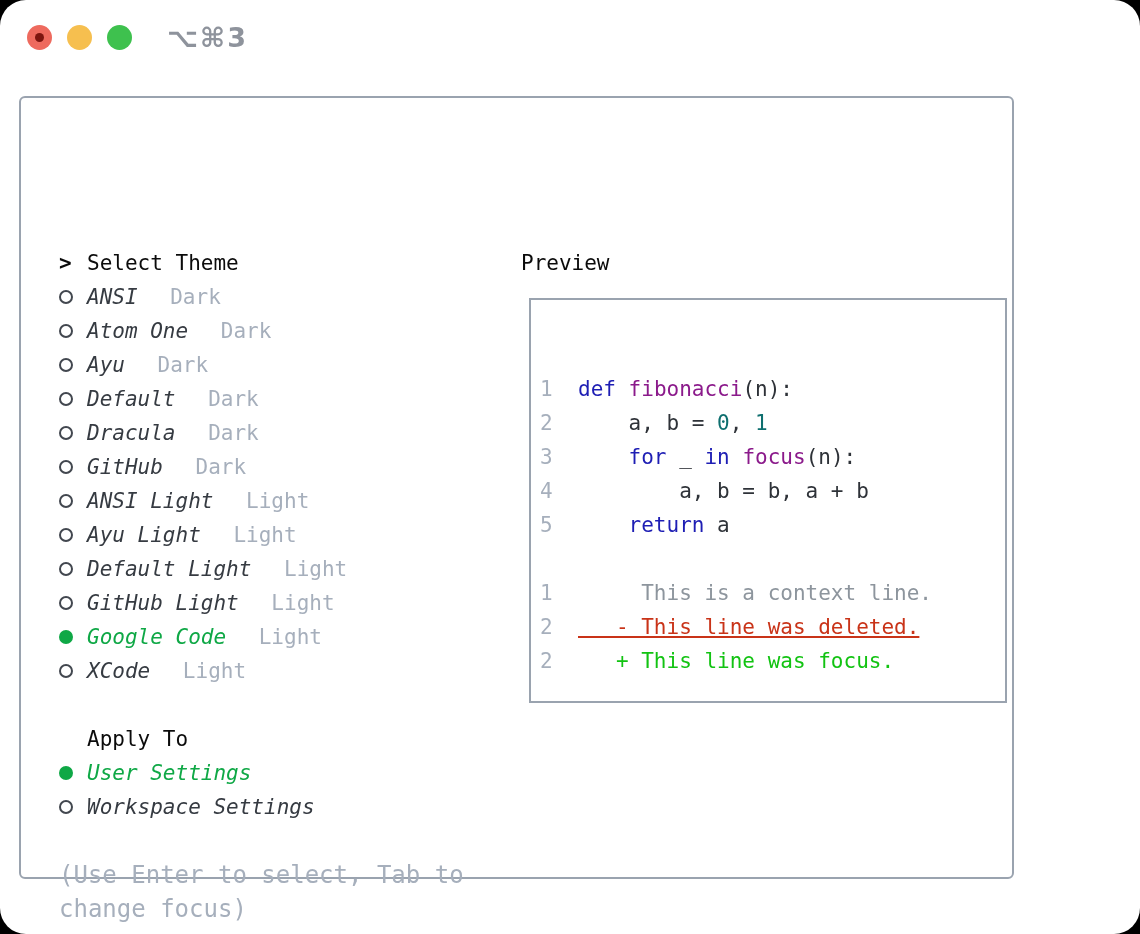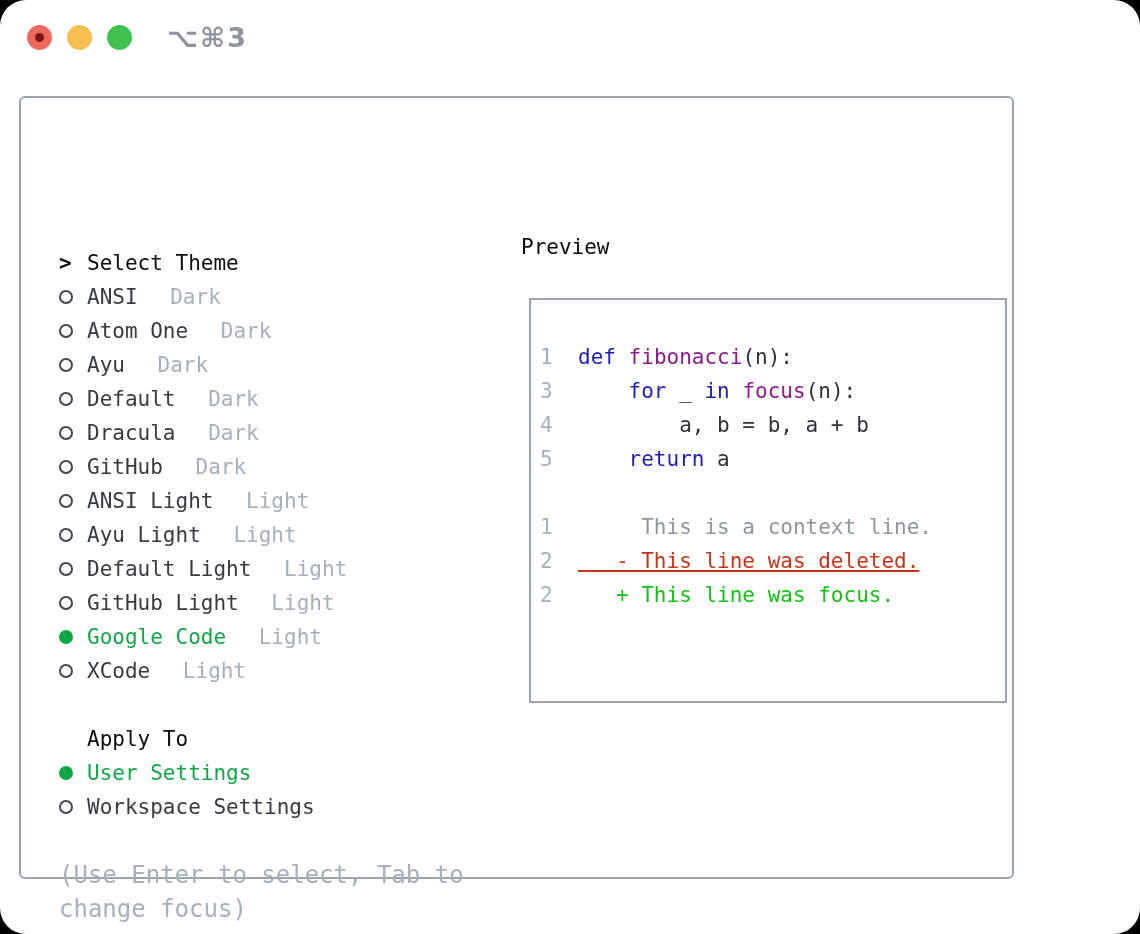--- a/index.html
+++ b/index.html
@@ -61,34 +61,34 @@
   .theme-col{position:absolute;left:38px;top:148px;width:440px;}
   .row{display:flex;align-items:center;height:34px;white-space:pre;}
   .marker{display:inline-flex;align-items:center;width:28px;flex:0 0 28px;}
   .cursor{font-weight:bold;color:var(--header_black);}
   .hdr{font-weight:normal;color:var(--header_black);}
   .circle{
     width:14px;height:14px;border-radius:50%;
     border:2px solid #42474f;box-sizing:border-box;
   }
   .circle.filled{background:var(--accent_green);border-color:var(--accent_green);}
-  .t-name{color:var(--text_dark);}
+  .t-name{color:var(--text_dark);font-style:italic;}
   .t-variant{color:var(--muted_gray);margin-left:20px;}
   .row.selected .t-name{color:var(--accent_green);}
   .spacer{height:34px;}
   .help{
     color:var(--muted_gray);width:420px;white-space:normal;
     font-size:24px;line-height:34px;
   }
   
-  .preview-title{position:absolute;left:500px;top:132px;height:34px;display:flex;align-items:center;}
+  .preview-title{position:absolute;left:500px;top:148px;height:34px;display:flex;align-items:center;}
   .preview-box{
     position:absolute;left:508px;top:200px;width:478px;height:405px;
     border:2px solid var(--border_gray);box-sizing:border-box;
-    padding:40px 0 0 9px;overflow:hidden;background:#fff;
+    padding:72px 0 0 9px;overflow:hidden;background:#fff;
   }
   .pline{white-space:pre;font-size:21px;line-height:34px;}
   .lineno{display:inline-block;width:38px;color:var(--muted_gray);}
   .tok-kw{color:var(--keyword_blue);}
   .tok-fn{color:var(--function_purple);}
   .tok-num{color:var(--number_teal);}
   .tok-pl{color:var(--code_plain);}
   .tok-ctx{color:var(--context_gray);}
   .tok-del{color:var(--deleted_red);text-decoration:underline;}
   .tok-add{color:var(--added_green);}
@@ -144,20 +144,21 @@
 
       <div class="help">(Use Enter to select, Tab to change focus)</div>
     </div>
 
     <div class="preview-title mono">
       <span class="hdr">Preview</span>
     </div>
 
     <div class="preview-box mono" id="preview-lines">
         <div class="pline"><span class="lineno">1</span><span class="tok-kw">def</span><span class="tok-pl"> </span><span class="tok-fn">fibonacci</span><span class="tok-pl">(n):</span></div>
+        <div class="pline"><span class="lineno">2</span><span class="tok-pl">    a, b = </span><span class="tok-num">0</span><span class="tok-pl">, </span><span class="tok-num">1</span></div>
         <div class="pline"><span class="lineno">3</span><span class="tok-pl">    </span><span class="tok-kw">for</span><span class="tok-pl"> _ </span><span class="tok-kw">in</span><span class="tok-pl"> </span><span class="tok-fn">focus</span><span class="tok-pl">(n):</span></div>
         <div class="pline"><span class="lineno">4</span><span class="tok-pl">        a, b = b, a + b</span></div>
         <div class="pline"><span class="lineno">5</span><span class="tok-pl">    </span><span class="tok-kw">return</span><span class="tok-pl"> a</span></div>
         <div class="pline"><span class="lineno"> </span>&nbsp;</div>
         <div class="pline"><span class="lineno">1</span><span class="tok-ctx">     This is a context line.</span></div>
         <div class="pline"><span class="lineno">2</span><span class="tok-del">   - This line was deleted.</span></div>
         <div class="pline"><span class="lineno">2</span><span class="tok-add">   + This line was focus.</span></div>
       </div>
 
   </div>

